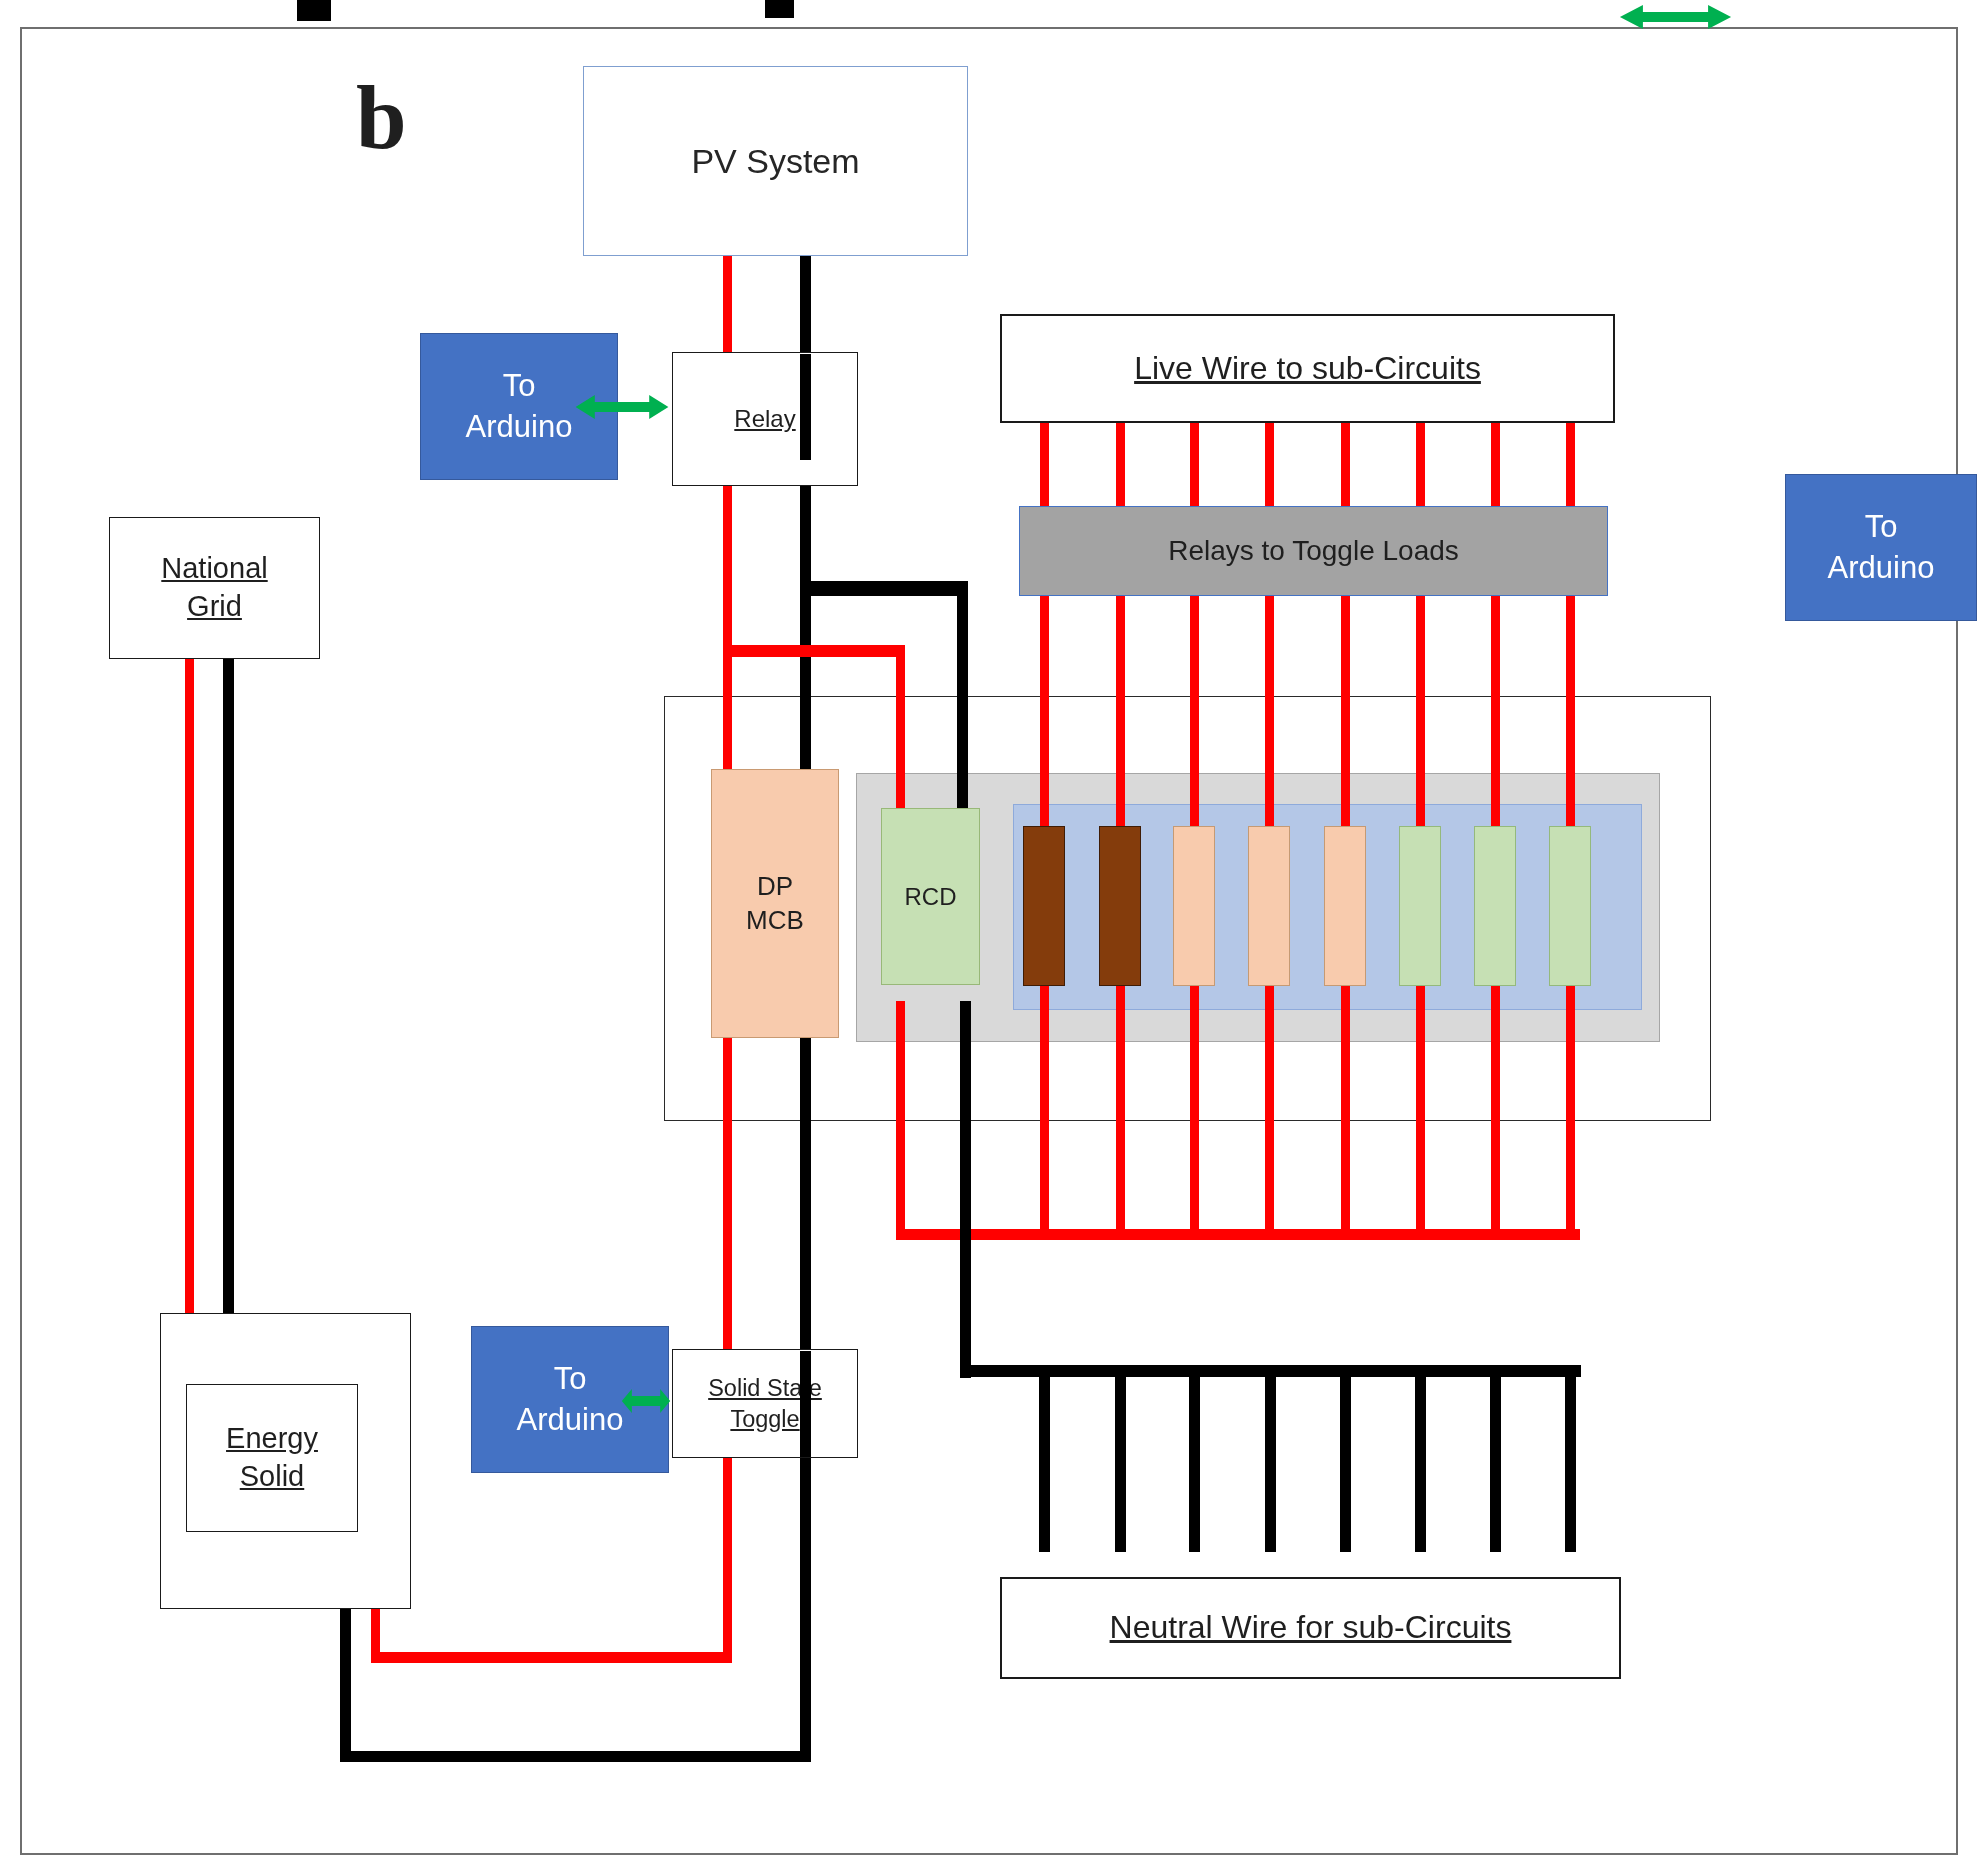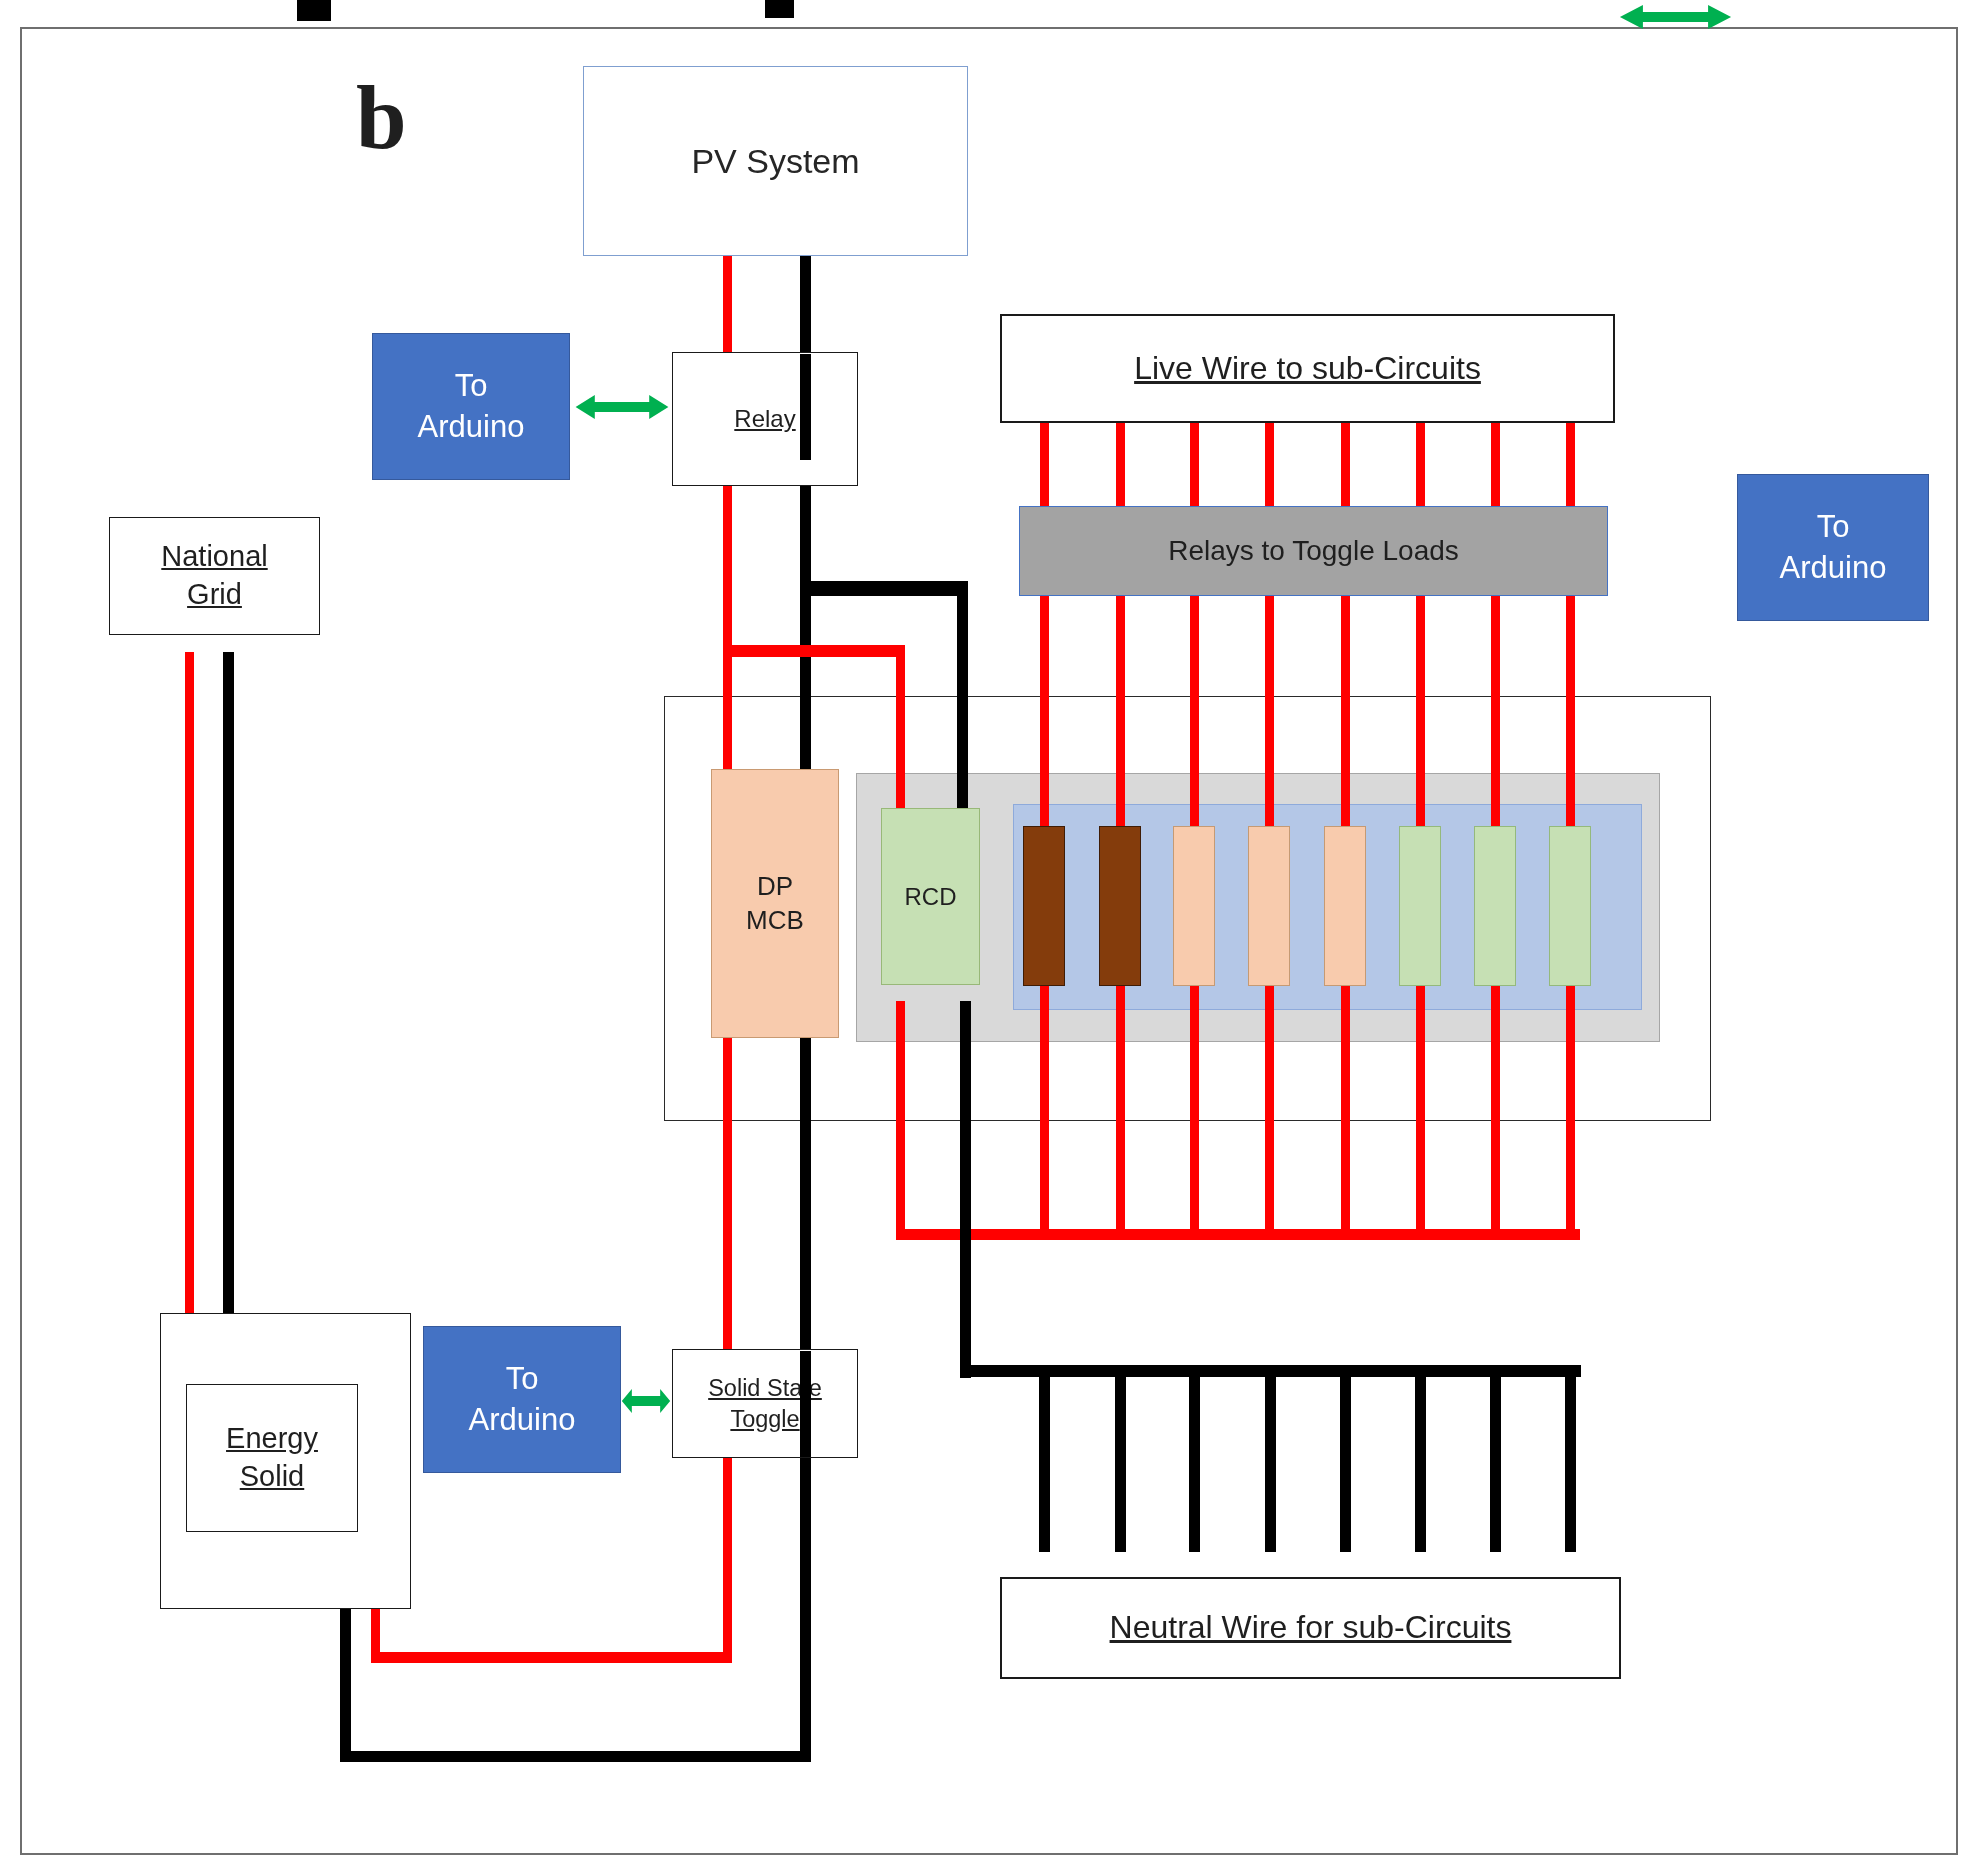--- a/index.html
+++ b/index.html
@@ -24,29 +24,29 @@
   .wire { position:absolute; z-index:2; }
   .wire.red { background:var(--wire-live); }
   .wire.black { background:var(--wire-neutral); }
   .wire.ovl { z-index:4; }
   .box { position:absolute; z-index:3; display:flex; flex-direction:column; align-items:center;
          justify-content:center; text-align:center; line-height:1.3; }
   .white { background:#fff; border:1.6px solid #1a1a1a;text-decoration:underline; }
   .thick { border-width:2.4px; }
   .bluebrd { background:#fff; border:1.6px solid #7f9fd0;text-align:right; }
   .relaysbrd { background:#a3a3a3; border:1.6px solid #4472C4; }
-  .arduino { background:var(--arduino-blue); color:#fff; border:0.8px solid #35599c; font-size:31px; }
+  .arduino { background:var(--arduino-blue); color:#fff; border:0.8px solid #35599c; font-size:31px;margin-left:48px; }
   .pvbox   { left:583px; top:66px; width:385px; height:190px; font-size:34px; color:#262626; }
   .relaybox{ left:672px; top:352px; width:186px; height:134px; font-size:24px; }
   .livebox { left:1000px; top:314px; width:615px; height:109px; font-size:32px; }
   .relaysbox{ left:1019px; top:506px; width:589px; height:90px; font-size:28px; }
   .toard1 { left:372px; top:333px; width:198px; height:147px; }
   .toard2 { left:1737px; top:474px; width:192px; height:147px; }
   .toard3 { left:423px; top:1326px; width:198px; height:147px; }
-  .ngbox  { left:109px; top:517px; width:211px; height:118px; font-size:29px;align-items:center; }
+  .ngbox  { left:109px; top:517px; width:211px; height:142px; font-size:29px;align-items:center; }
   .dpmcb  { left:711px; top:769px; width:128px; height:269px; background:var(--mcb-peach);
             border:0.8px solid #c99a72; font-size:26px; }
   .rcdbox { left:881px; top:808px; width:99px; height:177px; background:var(--rcd-green);
             border:0.8px solid #98b878; font-size:24px; }
   .emouter{ left:160px; top:1313px; width:251px; height:296px; }
   .eminner{ left:186px; top:1384px; width:172px; height:148px; font-size:29px; }
   .sssbox { left:672px; top:1349px; width:186px; height:109px; font-size:23.5px; }
   .neutralbox { left:1000px; top:1577px; width:621px; height:102px; font-size:32px; }
   .breaker { position:absolute; z-index:3; border:1.6px solid #333; }
   .arrow { position:absolute; z-index:4; color:var(--arrow-green); }

